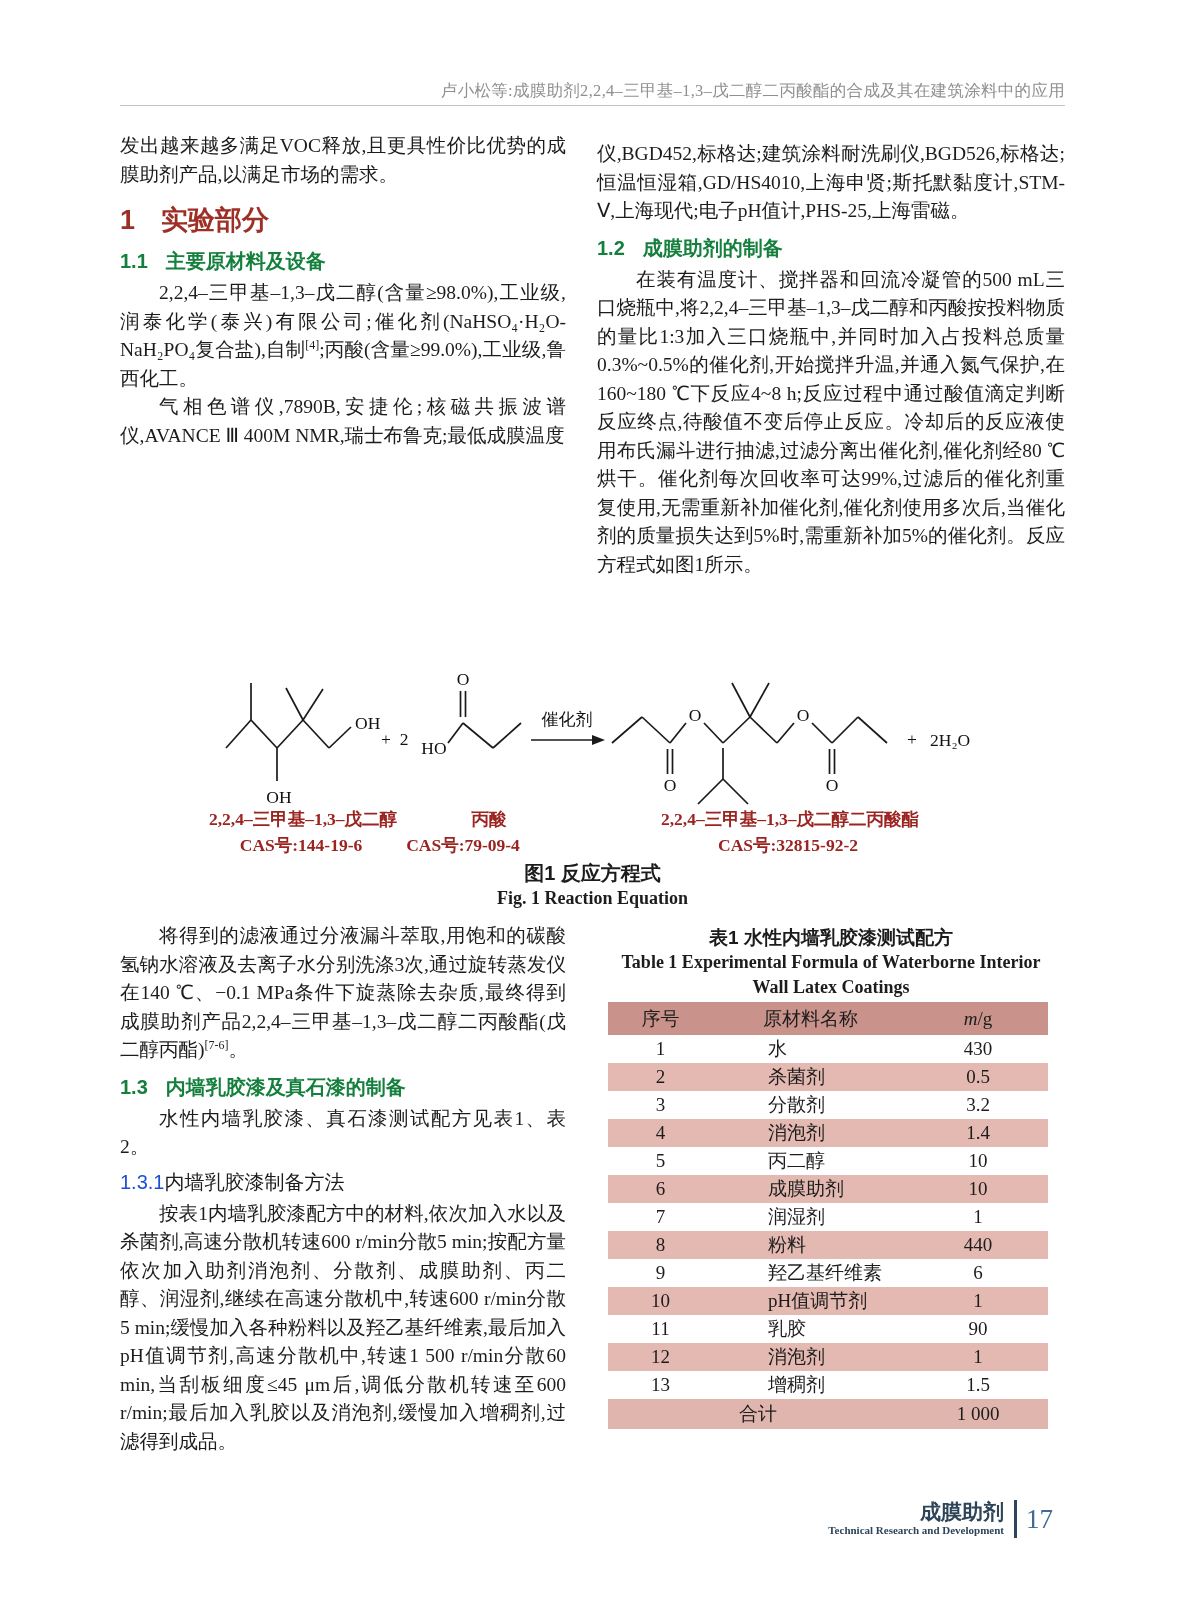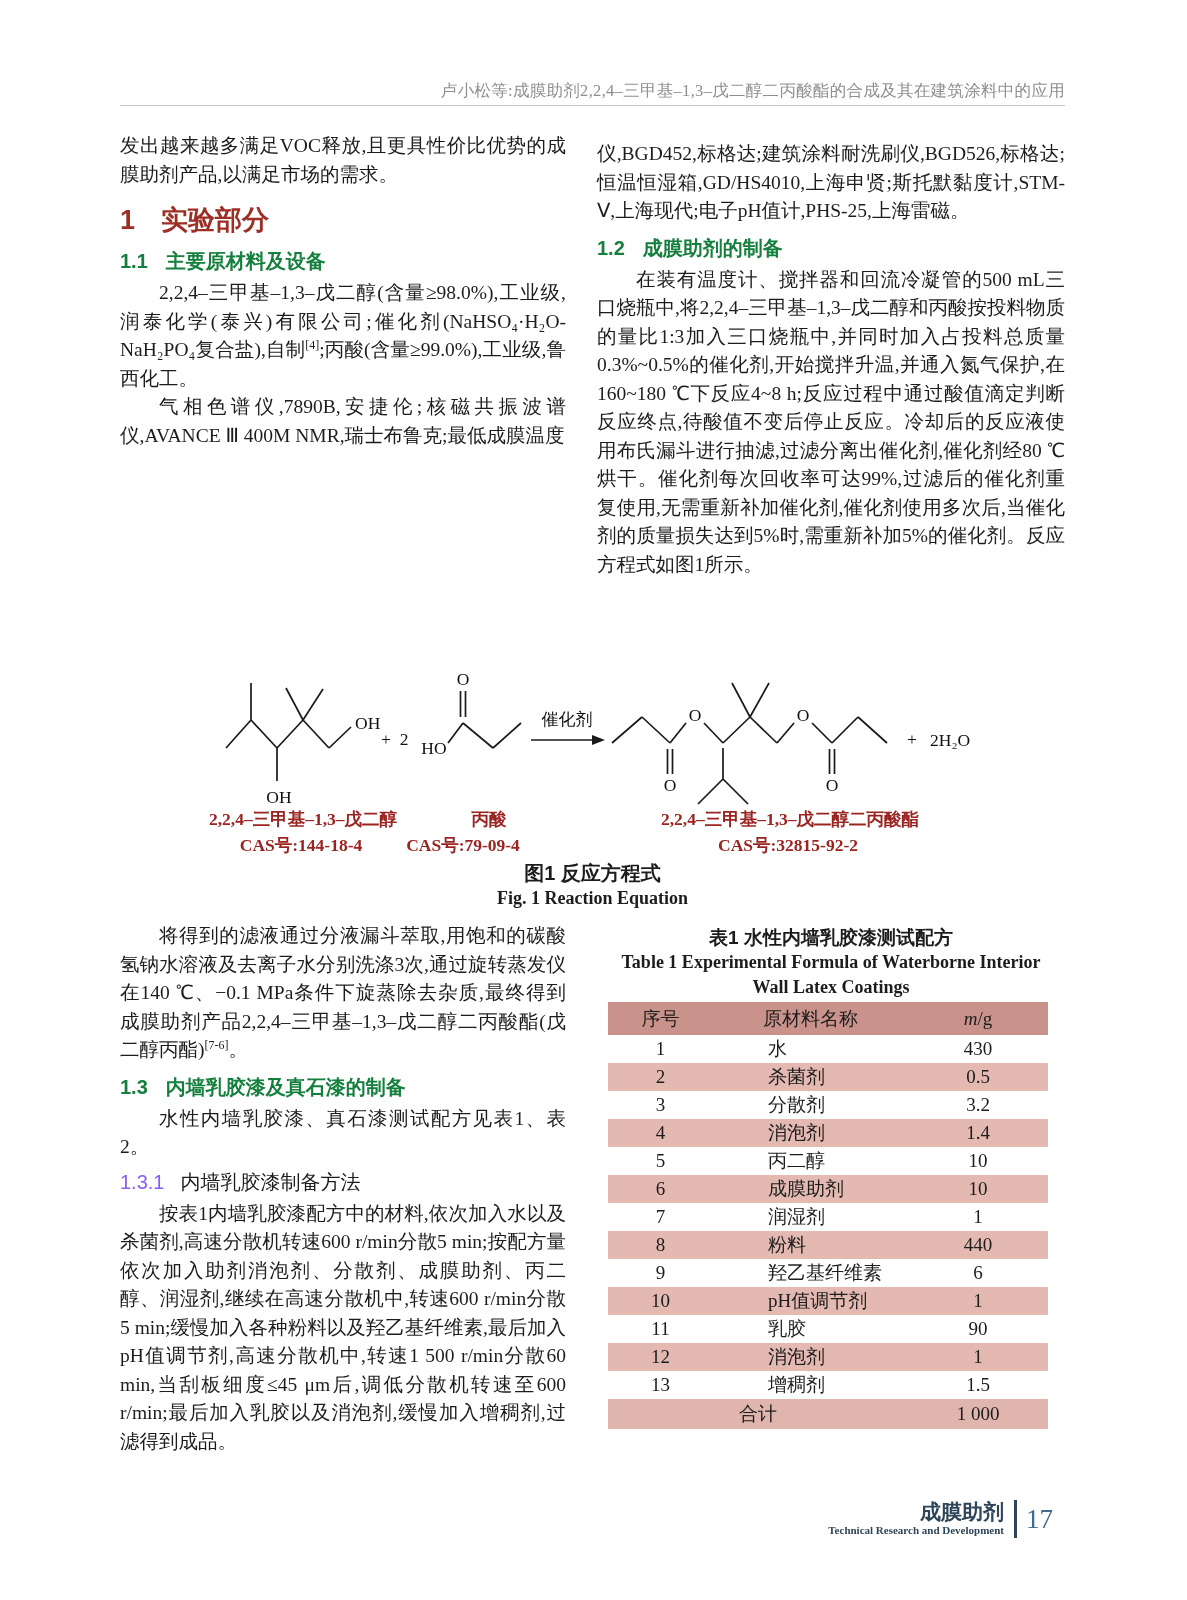--- a/index.html
+++ b/index.html
@@ -20,21 +20,21 @@
   sup{font-size:12px;line-height:0;}
 
   h1.sec{margin:14px 0 10px;font-family:"Liberation Sans", sans-serif;font-weight:bold;
        font-size:27px;color:#9e2f26;line-height:34px;}
   h1.sec .num{margin-right:26px;}
   h2.sec{margin:8px 0 4px;font-family:"Liberation Sans", sans-serif;font-weight:bold;
        font-size:20px;color:#15803d;line-height:28px;}
   h2.sec .num{margin-right:18px;}
   h3.sec{margin:6px 0 4px;font-family:"Liberation Sans", sans-serif;font-weight:normal;
        font-size:20px;color:#1c1c1c;line-height:28px;}
-  h3.sec .num{color:#8b5cf6;margin-right:16px;}
+  h3.sec .num{color:#1d4ed8;}
 
   .figure{position:absolute;top:645px;left:118px;width:952px;height:215px;}
   .figure svg{position:absolute;top:0;left:0;}
   .fig-label{position:absolute;transform:translateX(-50%);color:#9b2420;font-weight:bold;
        font-size:17.5px;white-space:nowrap;}
   .caption-cn{position:absolute;top:860px;left:120px;width:945px;text-align:center;
        font-family:"Liberation Sans", sans-serif;font-weight:bold;font-size:20px;}
   .caption-en{position:absolute;top:888px;left:120px;width:945px;text-align:center;
        font-weight:bold;font-size:18px;}
 
@@ -134,21 +134,21 @@
     <text class="atom" x="345" y="40" text-anchor="middle">O</text>
     <text class="cat" x="449" y="80" text-anchor="middle">催化剂</text>
     <text class="atom" x="552" y="146" text-anchor="middle">O</text>
     <text class="atom" x="577" y="76" text-anchor="middle">O</text>
     <text class="atom" x="685" y="76" text-anchor="middle">O</text>
     <text class="atom" x="714" y="146" text-anchor="middle">O</text>
     <text class="atom" x="794" y="100" text-anchor="middle">+</text>
     <text class="atom" x="812" y="101" text-anchor="start">2H₂O</text>
   </svg>
   <div class="fig-label" style="left:185px;top:162px;">2,2,4–三甲基–1,3–戊二醇</div>
-  <div class="fig-label" style="left:183px;top:188px;">CAS号:144-18-4</div>
+  <div class="fig-label" style="left:183px;top:188px;">CAS号:144-19-6</div>
   <div class="fig-label" style="left:347px;top:162px;margin-left:24px;">丙酸</div>
   <div class="fig-label" style="left:345px;top:188px;">CAS号:79-09-4</div>
   <div class="fig-label" style="left:672px;top:162px;">2,2,4–三甲基–1,3–戊二醇二丙酸酯</div>
   <div class="fig-label" style="left:670px;top:188px;">CAS号:32815-92-2</div>
 </div>
 
 <div class="caption-cn">图1  反应方程式</div>
 <div class="caption-en">Fig. 1  Reaction Equation</div>
 
 <div class="col col-left-bottom">

